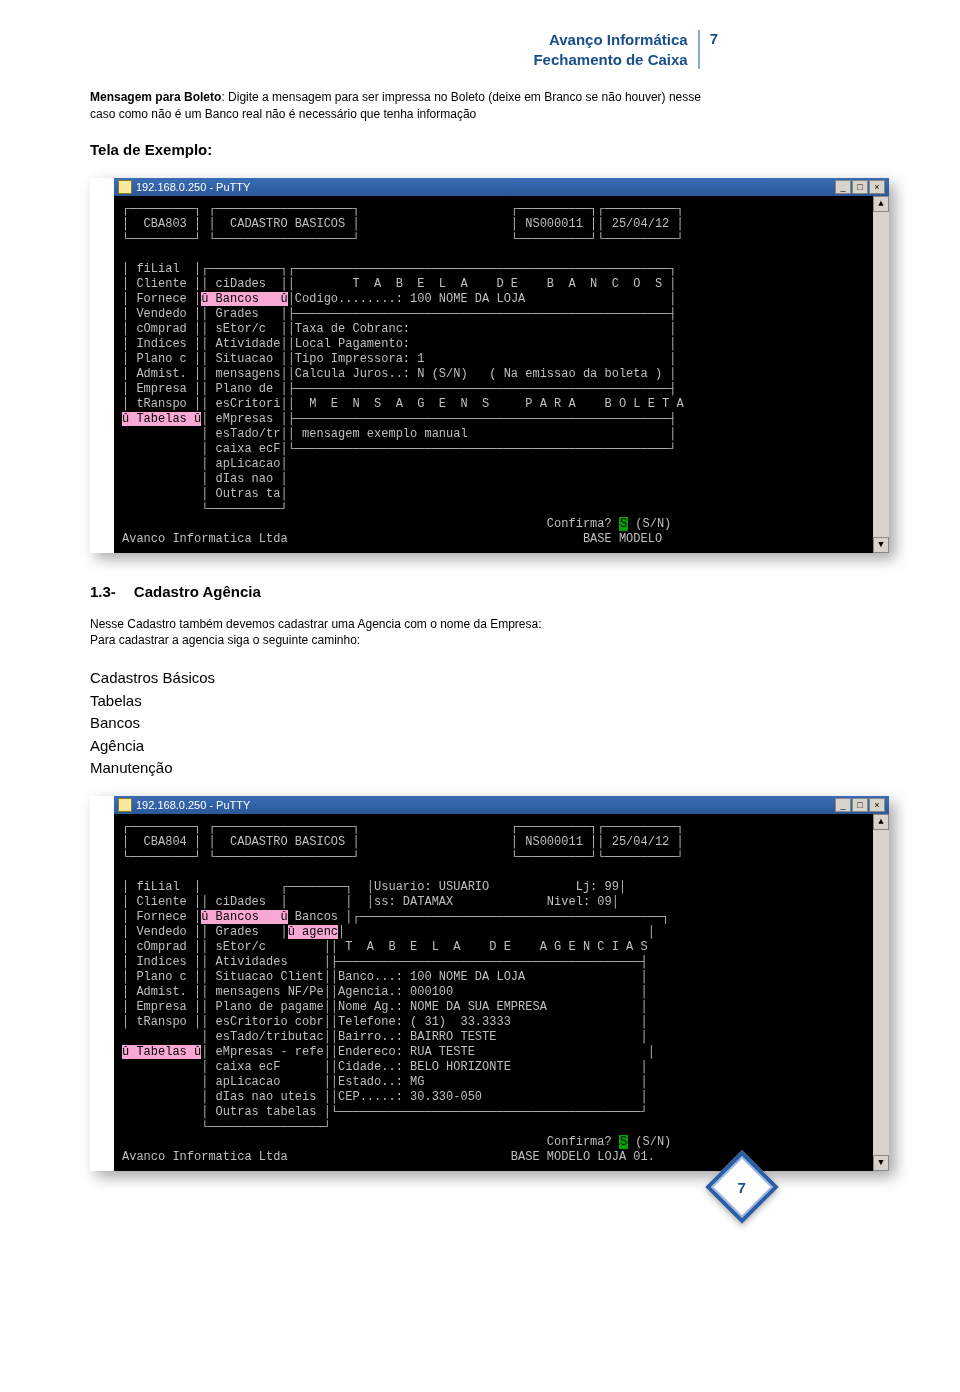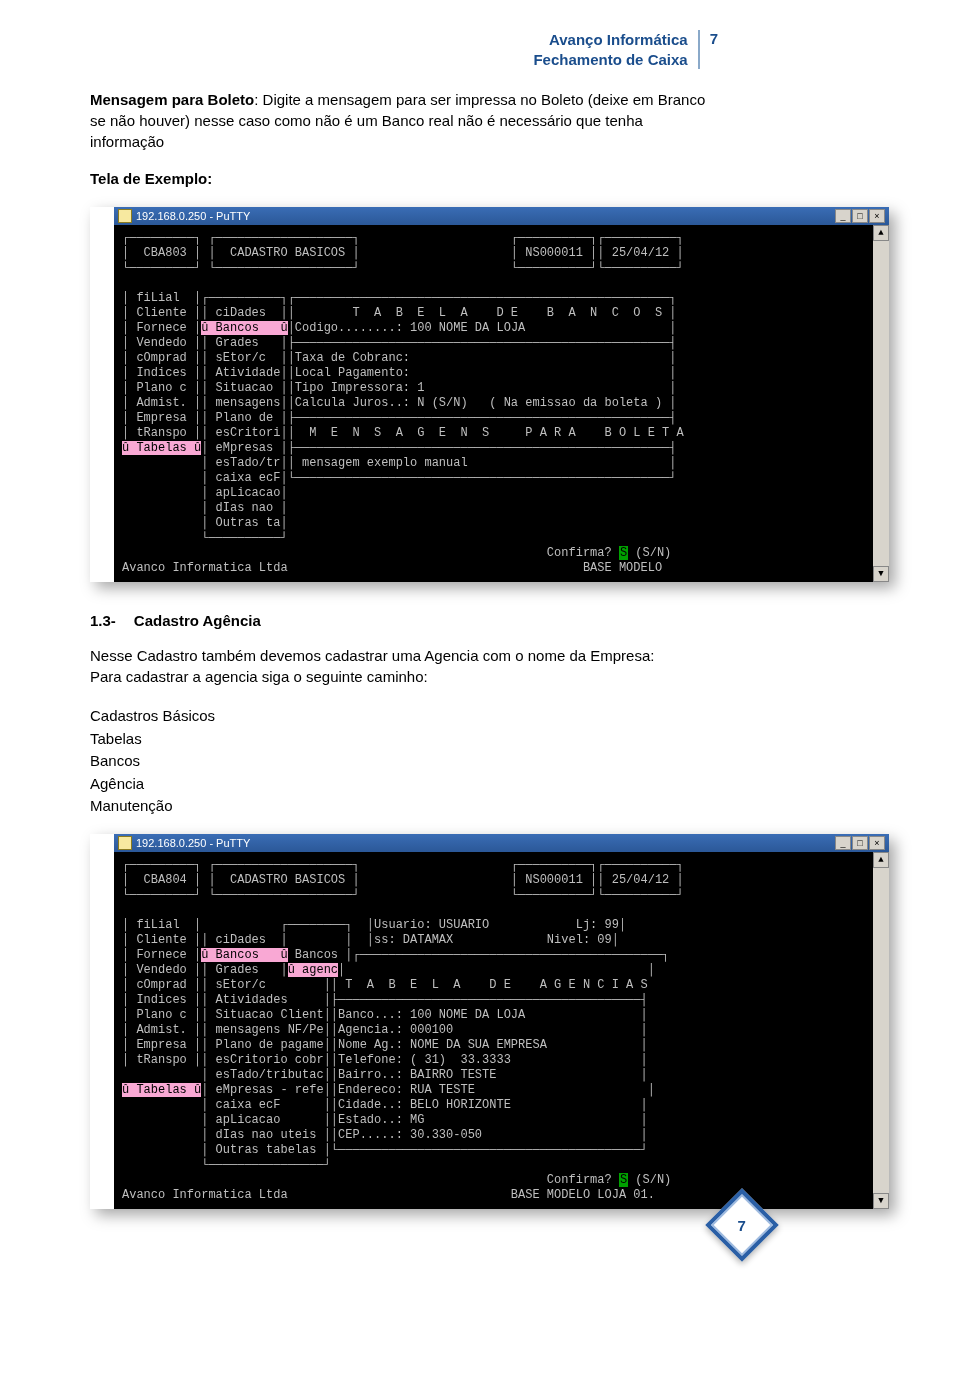--- a/index.html
+++ b/index.html
@@ -30,21 +30,21 @@
     border-right: 2px solid #8aa9c9;
     padding-right: 10px;
   }
   .page-num-top {
     color: #1a4d8c;
     font-weight: bold;
     font-size: 15px;
     margin-left: 10px;
   }
   .body-text {
-    font-size: 15px;
+    font-size: 12px;
     color: #000;
     line-height: 1.4;
     margin-bottom: 18px;
   }
   .body-text b { font-weight: bold; }
   .section-label {
     font-size: 15px;
     font-weight: bold;
     margin-bottom: 20px;
   }

